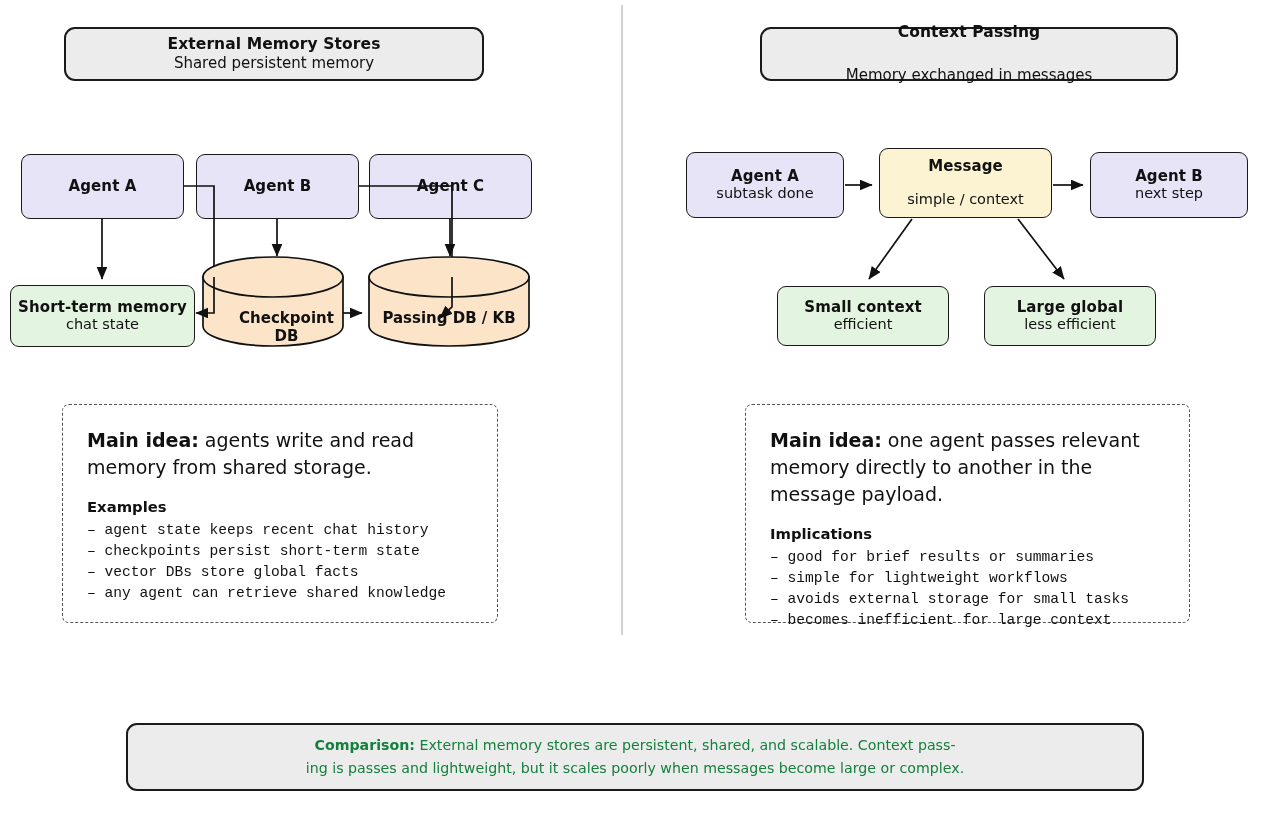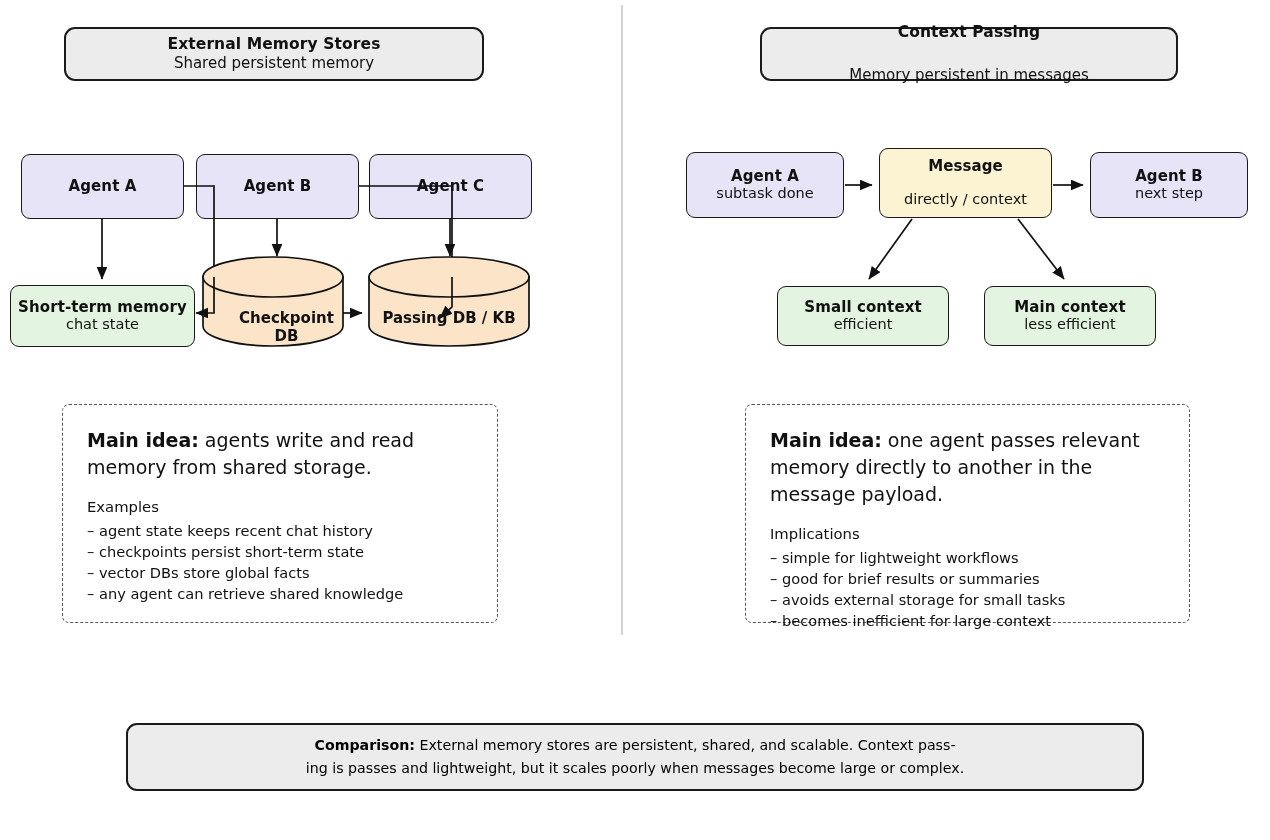--- a/index.html
+++ b/index.html
@@ -49,37 +49,37 @@
     position:absolute;
     box-sizing:border-box;
     border:1.5px dashed #555;
     border-radius:7px;
     background:transparent;
     padding:22px 24px 18px 24px;
     color:#111;
   }
   .panel p{margin:0;font-size:19px;line-height:1.42;}
   .panel .lead{margin-bottom:15px;}
-  .panel .sect{font-weight:normal;font-size:14.8px;margin:0 0 3px 0;}
+  .panel .sect{font-weight:bold;font-size:14.8px;margin:0 0 3px 0;}
   .panel ul{list-style:none;margin:0;padding:0;}
-  .panel li{font-size:14.6px;line-height:1.44;white-space:nowrap;}
+  .panel li{font-size:14.6px;line-height:1.44;white-space:nowrap;font-family:Liberation Mono, monospace;}
   b{font-weight:bold;}
 
   
   .footer{
     position:absolute;
     box-sizing:border-box;
     background:#ececec;
     border:2.2px solid #1a1a1a;
     border-radius:11px;
     display:flex;align-items:center;justify-content:center;
     text-align:center;
     padding:0 26px;
   }
-  .footer span{font-size:14.2px;line-height:1.62;color:#000000;}
+  .footer span{font-size:14.2px;line-height:1.62;color:#15803d;}
 
   .divider{
     position:absolute;
     background:#d2d2d2;
     width:2px;
   }
 </style>
 </head>
 <body>
 
@@ -125,56 +125,56 @@
     <ul>
       <li>– agent state keeps recent chat history</li>
       <li>– checkpoints persist short-term state</li>
       <li>– vector DBs store global facts</li>
       <li>– any agent can retrieve shared knowledge</li>
     </ul>
   </div>
 
   <div class="node hdr" style="left:760px;top:27px;width:418px;height:54px;gap:24px;">
     <div class="t1">Context Passing</div>
-    <div class="t2">Memory persistent in messages</div>
+    <div class="t2">Memory exchanged in messages</div>
   </div>
 
   <div class="node lav" style="left:686px;top:152px;width:158px;height:66px;">
     <div class="t1">Agent A</div>
     <div class="t2">subtask done</div>
   </div>
 
   <div class="node yel" style="left:879px;top:148px;width:173px;height:70px;gap:16px;">
     <div class="t1">Message</div>
-    <div class="t2">directly / context</div>
+    <div class="t2">simple / context</div>
   </div>
 
   <div class="node lav" style="left:1090px;top:152px;width:158px;height:66px;">
     <div class="t1">Agent B</div>
     <div class="t2">next step</div>
   </div>
 
   <div class="node grn" style="left:777px;top:286px;width:172px;height:60px;text-align:center;">
     <div class="t1">Small context</div>
     <div class="t2">efficient</div>
   </div>
 
   <div class="node grn" style="left:984px;top:286px;width:172px;height:60px;">
-    <div class="t1">Main context</div>
+    <div class="t1">Large global</div>
     <div class="t2">less efficient</div>
   </div>
 
   <div class="panel" style="left:745px;top:404px;width:445px;height:219px;">
     <p class="lead">
       <b>Main idea:</b><span> one agent passes relevant memory directly to another in the message payload.</span>
     </p>
     <p class="sect">Implications</p>
     <ul>
+      <li>– good for brief results or summaries</li>
       <li>– simple for lightweight workflows</li>
-      <li>– good for brief results or summaries</li>
       <li>– avoids external storage for small tasks</li>
       <li>– becomes inefficient for large context</li>
     </ul>
   </div>
 
   <div class="footer" style="left:126px;top:723px;width:1018px;height:68px;">
     <span>
       <b>Comparison:</b><span> External memory stores are persistent, shared, and scalable. Context pass-</span><br><span>ing is passes and lightweight, but it scales poorly when messages become large or complex.</span>
     </span>
   </div>

